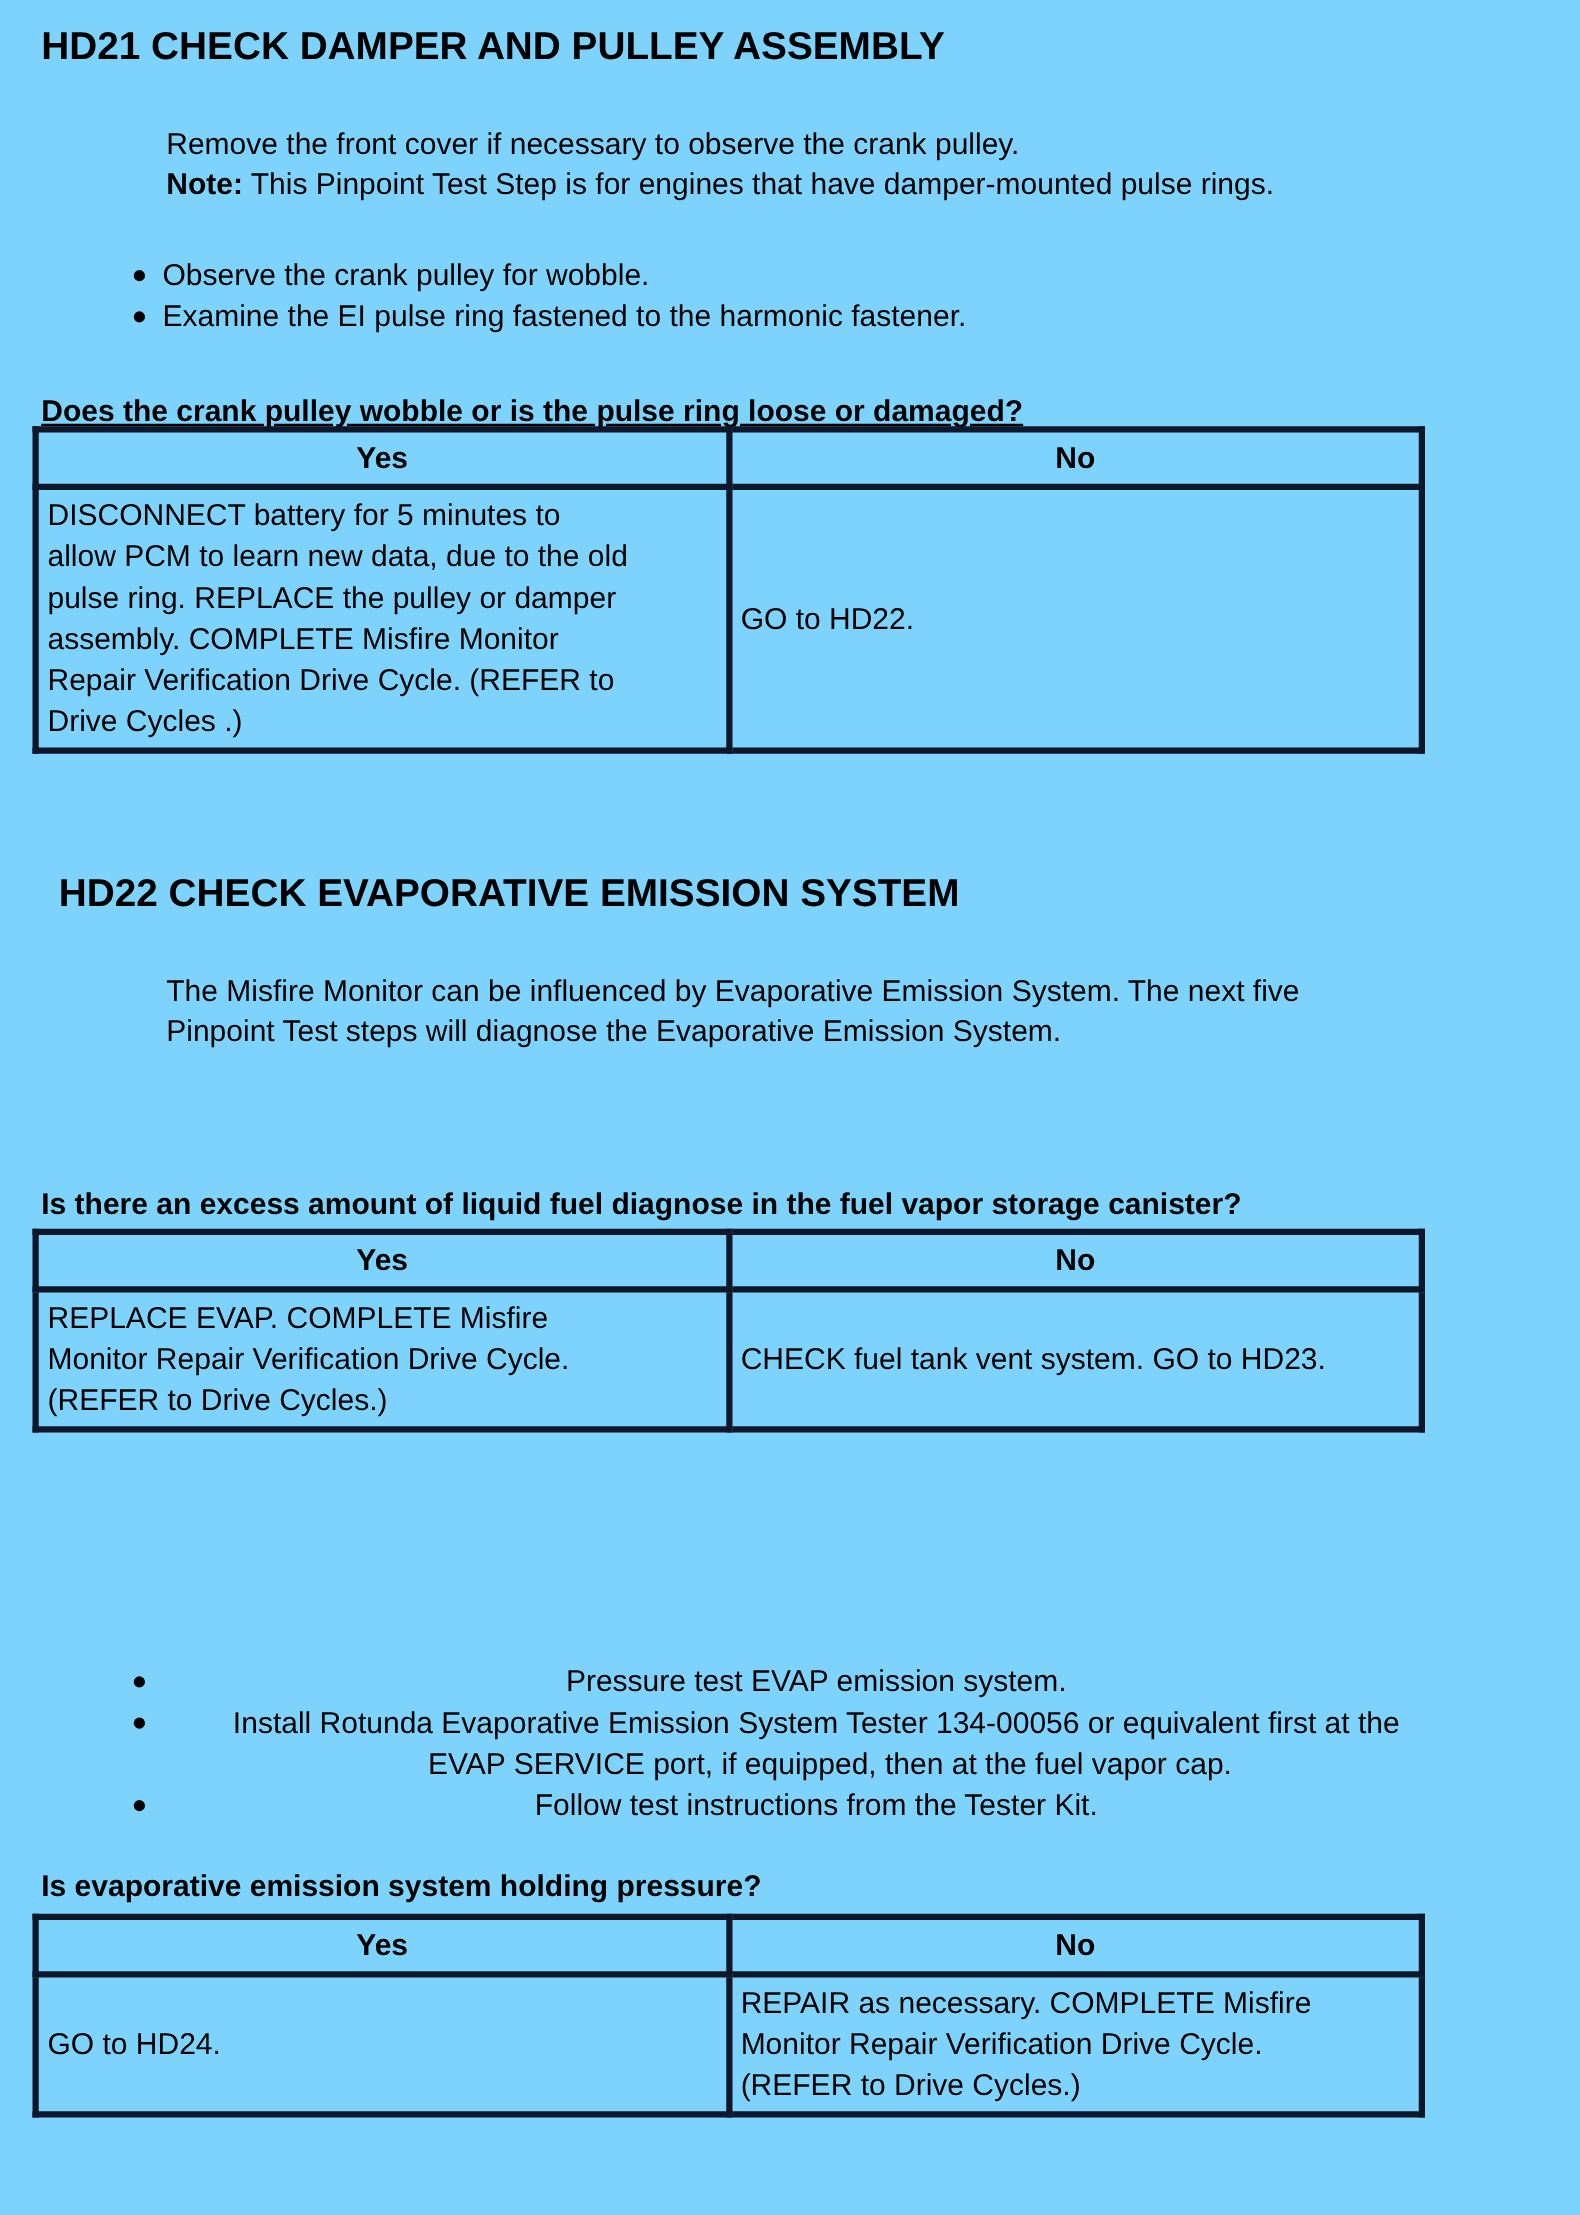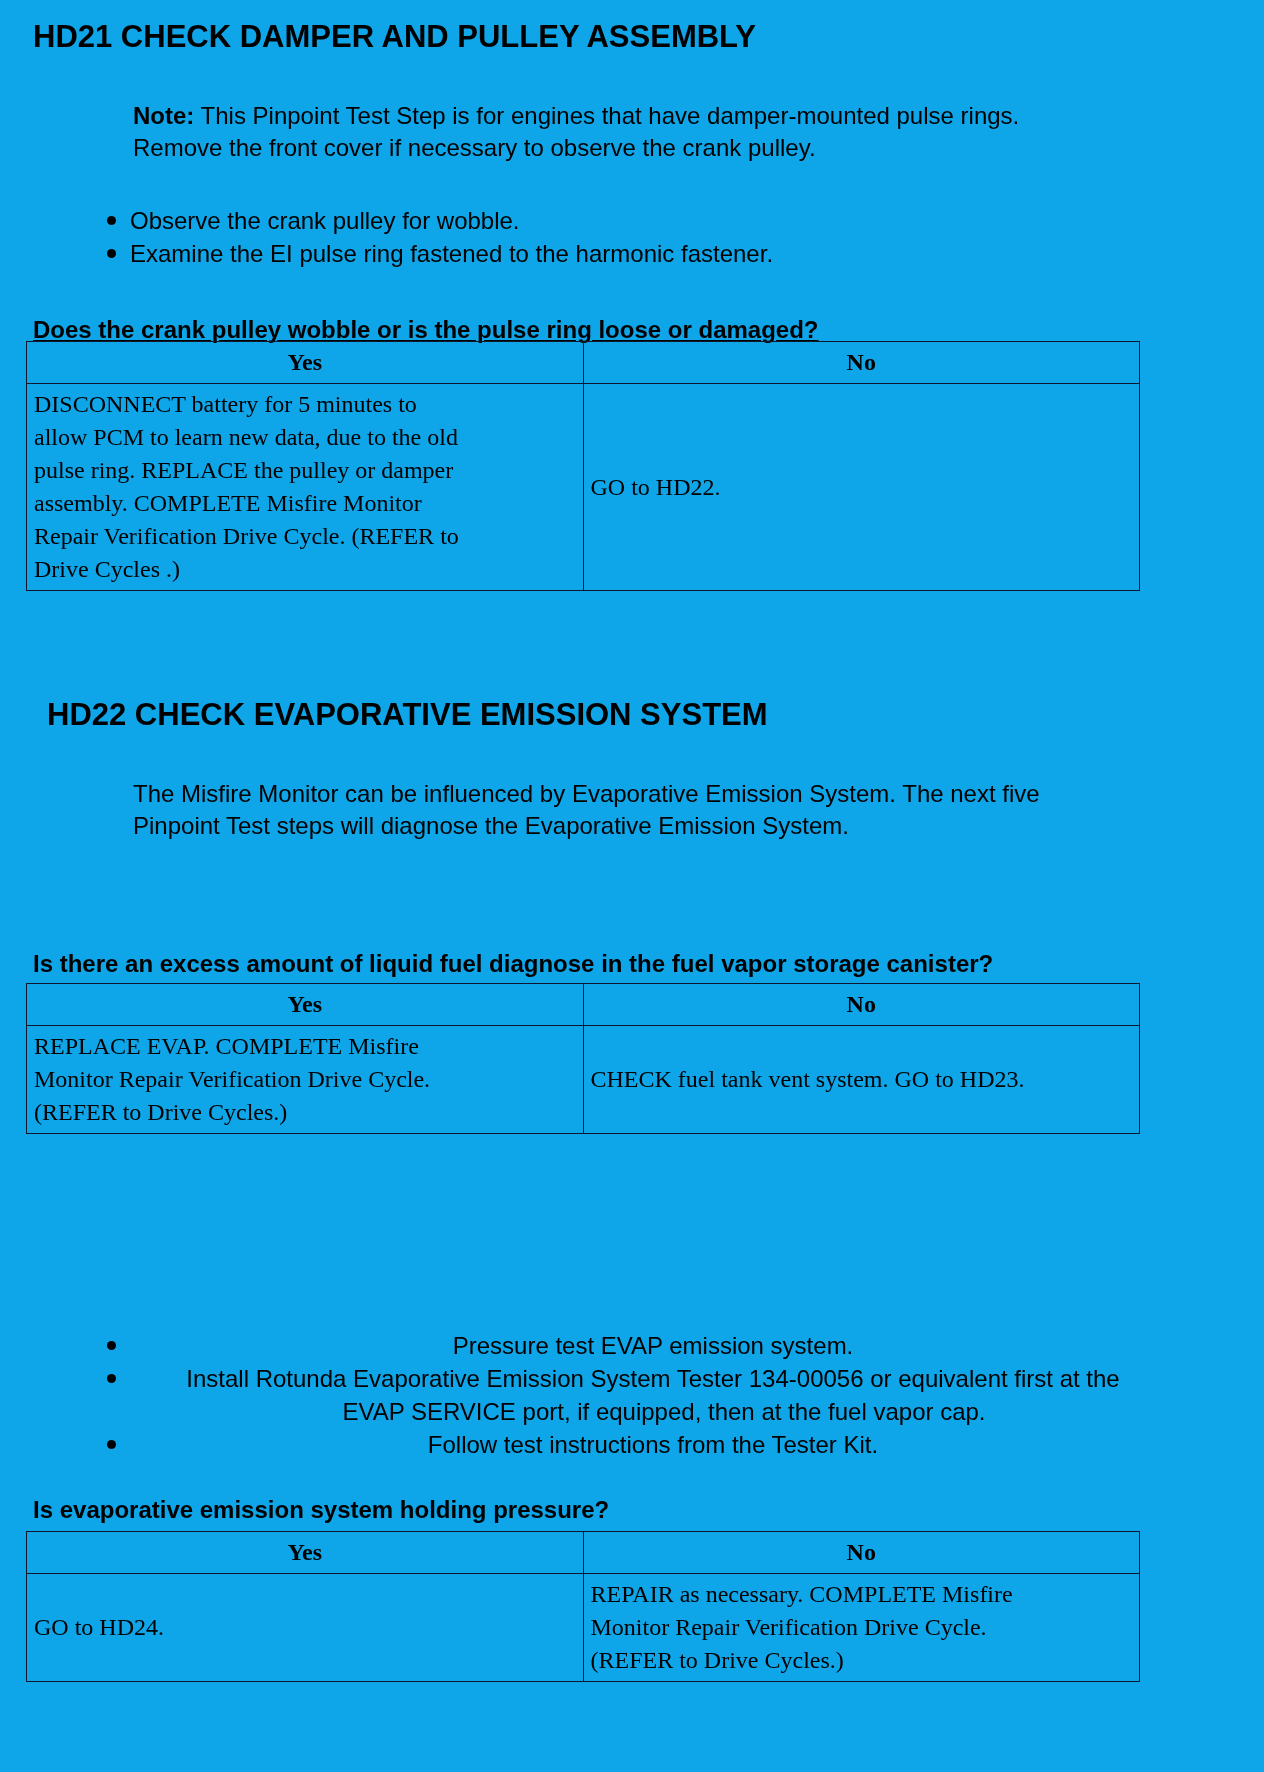--- a/index.html
+++ b/index.html
@@ -1,52 +1,52 @@
 <!DOCTYPE html>
 <html><head>
 <meta charset="utf-8">
 <style>
   html,body{margin:0;padding:0;background:#ffffff;}
   .page{
-    position:relative;width:1264px;height:1772px;background:#0ea5e9;color:#000000;
+    position:relative;width:1264px;height:1772px;background:#7dd3fc;color:#000000;
     font-family:"Liberation Sans","DejaVu Sans",sans-serif;overflow:hidden;
   }
   .h1{position:absolute;left:33px;font-size:31px;font-weight:bold;white-space:nowrap;}
   .indented{position:absolute;left:133px;width:1060px;font-size:24px;line-height:32px;}
   .line{display:block;}
   .b{font-weight:bold;}
   .blist{position:absolute;left:106px;width:1070px;font-size:24px;line-height:33px;list-style:none;margin:0;padding:0;}
   .bitem{position:relative;padding-left:24px;}
   .dot{position:absolute;left:1px;top:12px;width:9px;height:9px;border-radius:50%;background:#000;}
   .cont{margin-left:22px;}
   .q{position:absolute;left:33px;font-size:24px;font-weight:bold;white-space:nowrap;}
   table.qtable{
     position:absolute;left:26px;width:1114px;border-collapse:collapse;table-layout:fixed;
     font-size:24px;line-height:33px;
   }
-  table.qtable th,table.qtable td{border:1px solid #0f172a;font-family:Liberation Serif, serif;}
+  table.qtable th,table.qtable td{border:5px solid #0f172a;}
   table.qtable th{font-weight:bold;text-align:center;height:37px;padding:2px;}
   table.qtable td{vertical-align:middle;text-align:left;padding:4px 7px;white-space:pre-line;}
   #table-hd21 td{height:195px;}
   #table-hd22 td{height:95px;}
   #table-hd23 td{height:98px;}
   #h1-hd21{top:19px;}  #note-hd21{top:100px;} #blist-hd21{top:204px;} #q-hd21{top:316px;text-decoration:underline;} #table-hd21{top:341px;}
   #h1-hd22{top:697px;margin-left:14px;} #para-hd22{top:778px;} #blist-hd22{top:880px;} #q-hd22{top:950px;} #table-hd22{top:983px;}
   #h1-hd23{top:1260px;} #blist-hd23{top:1329px;text-align:center;} #q-hd23{top:1496px;} #table-hd23{top:1531px;}
 </style>
 </head>
 <body>
 
 <div class="page">
 
   <div class="h1" id="h1-hd21">HD21 CHECK DAMPER AND PULLEY ASSEMBLY</div>
 
   <div class="indented" id="note-hd21">
+    <span class="line">Remove the front cover if necessary to observe the crank pulley.</span>
     <span class="line"><span class="b">Note:</span> <span>This Pinpoint Test Step is for engines that have damper-mounted pulse rings.</span></span>
-    <span class="line">Remove the front cover if necessary to observe the crank pulley.</span>
   </div>
 
   <ul class="blist" id="blist-hd21">
     <li class="bitem"><span class="dot"></span><span>Observe the crank pulley for wobble.</span></li>
     <li class="bitem"><span class="dot"></span><span>Examine the EI pulse ring fastened to the harmonic fastener.</span></li>
   </ul>
 
   <div class="q" id="q-hd21">Does the crank pulley wobble or is the pulse ring loose or damaged?</div>
 
   <table class="qtable" id="table-hd21">

